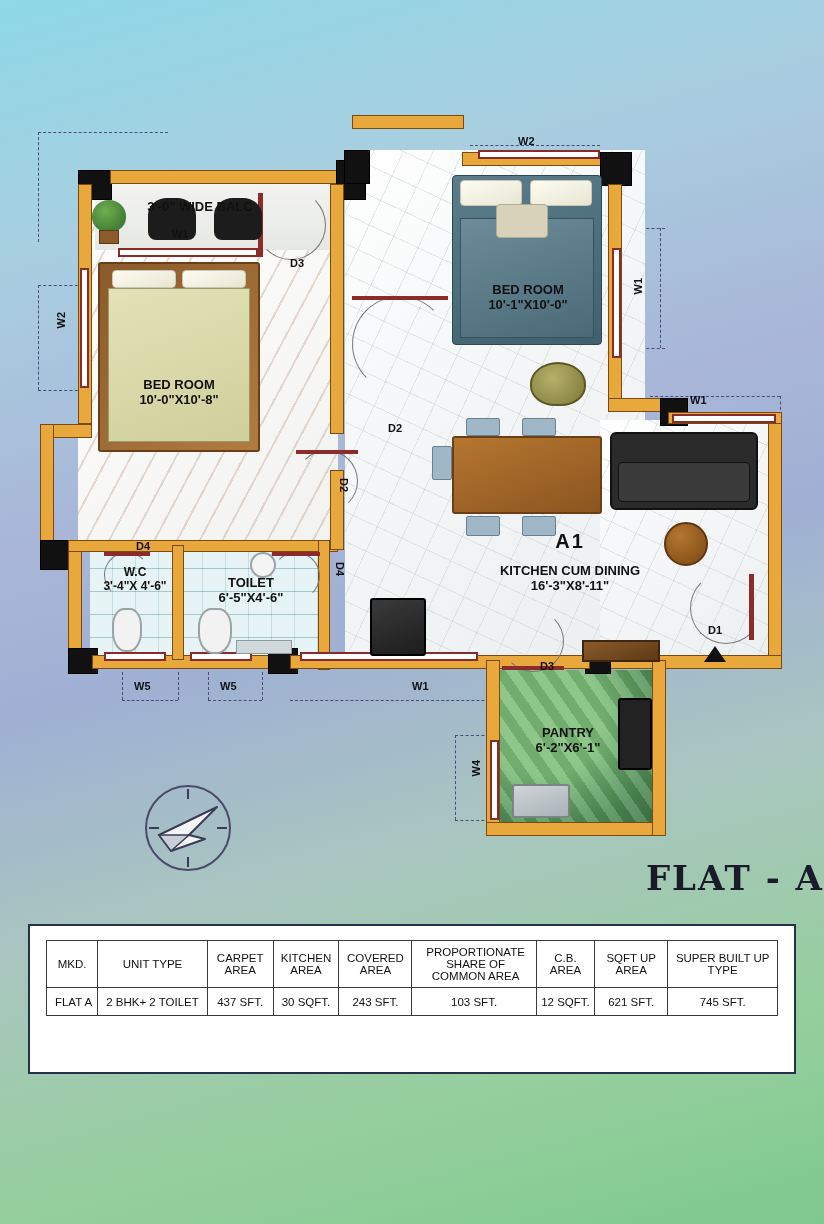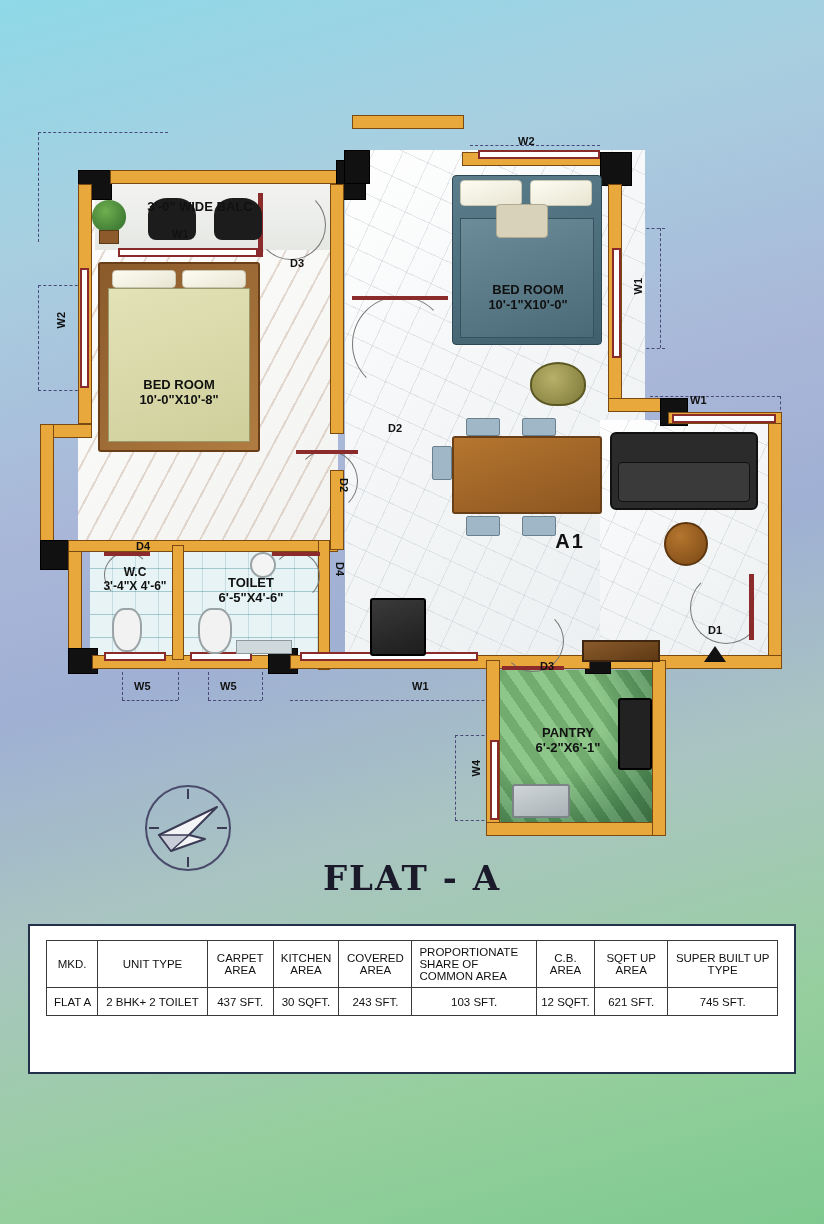--- a/index.html
+++ b/index.html
@@ -78,39 +78,39 @@
   .dimline { position: absolute; border: 0; border-top: 1px dashed #4a4a7a; }
   .dimline.v { border-top: 0; border-left: 1px dashed #4a4a7a; }
 
   
   #compass { position: absolute; left: 145px; top: 785px; width: 86px; height: 86px; }
   #compass .ring { position: absolute; inset: 0; border: 2px solid #4a4a6a; border-radius: 50%; }
 
   
   #flat-title {
     position: absolute; left: 0; right: 0; top: 858px;
-    text-align: center; font-family: "DejaVu Serif", serif;
+    text-align: right; font-family: "DejaVu Serif", serif;
     font-size: 34px; font-weight: bold; letter-spacing: 2px; color: #1a1a2a;
   }
 
   
   #area-card {
     position: absolute; left: 28px; top: 924px; width: 768px; height: 150px;
     background: #ffffff; border: 2px solid #23324a;
     padding: 14px 16px;
   }
   #area-title { font-size: 20px; font-weight: bold; color: #101820; margin: 2px 0 12px 2px; }
   table.area { border-collapse: collapse; width: 100%; }
   table.area th, table.area td {
     border: 1px solid #3a3a3a; font-size: 11.5px; color: #111;
     padding: 5px 4px; text-align: center; vertical-align: middle; font-weight: normal;
   }
   table.area th { font-weight: normal; height: 46px; }
   table.area td { height: 28px; }
-  table.area th.left, table.area td.left { text-align: left; padding-left: 7px; margin-top: 40px; }
+  table.area th.left, table.area td.left { text-align: center; padding-left: 7px; margin-top: 40px; }
 </style>
 </head>
 <body>
 
 <div id="plan">
 
   <div class="dimline" style="left:38px;top:132px;width:130px;"></div>
   <div class="dimline v" style="left:38px;top:132px;height:110px;"></div>
   <div class="dimline v" style="left:38px;top:285px;height:105px;"></div>
   <div class="dimline" style="left:38px;top:285px;width:45px;"></div>
@@ -263,20 +263,24 @@
     <div>10'-0"X10'-8"</div>
   </div>
 
   <div class="lbl lbl-room" style="left:450px;top:283px;width:156px;">
     <div>BED ROOM</div>
     <div>10'-1"X10'-0"</div>
   </div>
 
   <div class="lbl" style="left:470px;top:530px;width:200px;font-size:20px;letter-spacing:2px;">
     <span>A1</span>
+  </div>
+  <div class="lbl lbl-room" style="left:440px;top:564px;width:260px;">
+    <div>KITCHEN CUM DINING</div>
+    <div>16'-3"X8'-11"</div>
   </div>
 
   <div class="lbl lbl-sm" style="left:196px;top:576px;width:110px;font-size:13px;">
     <div>TOILET</div>
     <div>6'-5"X4'-6"</div>
   </div>
 
   <div class="lbl lbl-sm" style="left:96px;top:566px;width:78px;font-size:12px;">
     <div>W.C</div>
     <div>3'-4"X 4'-6"</div>

